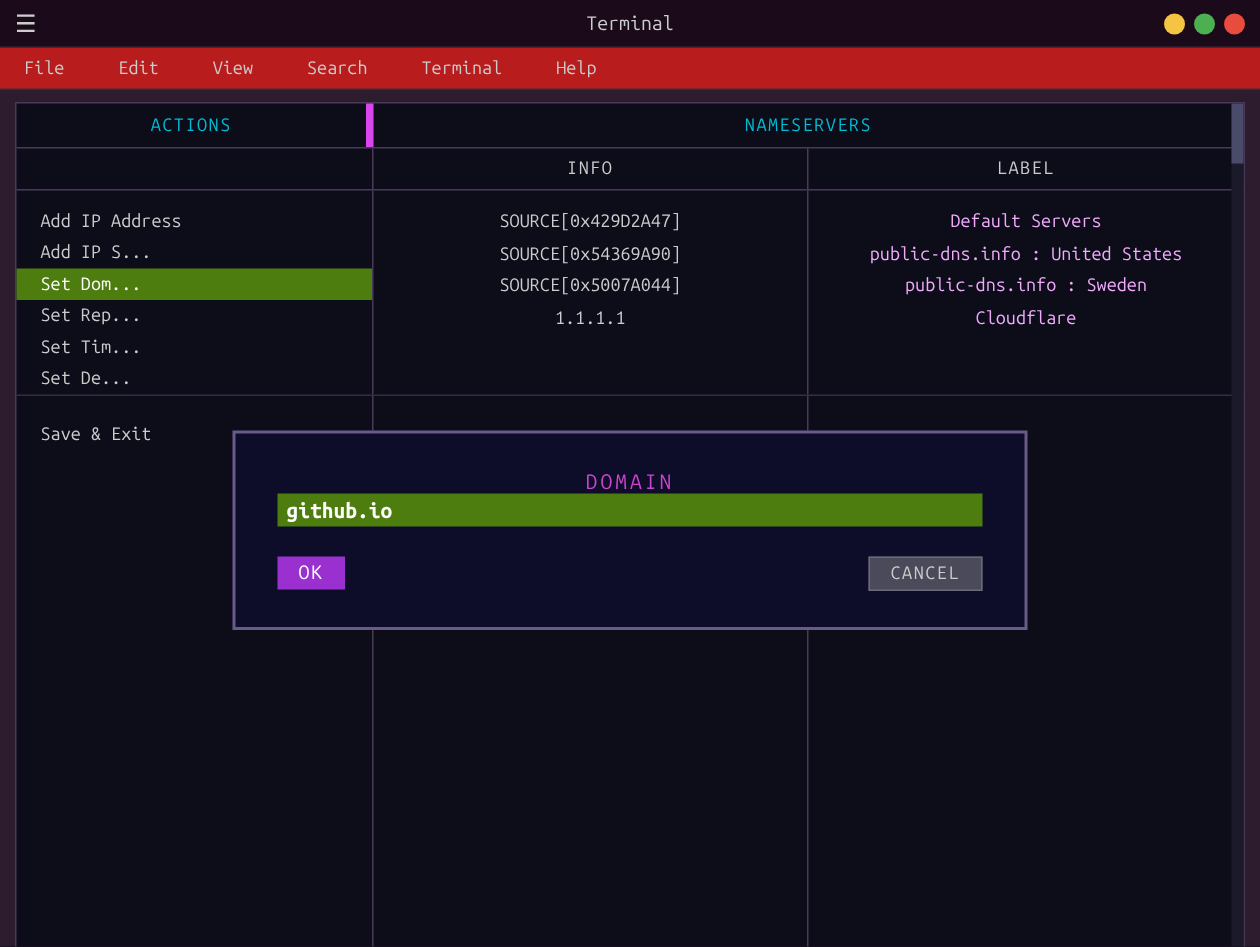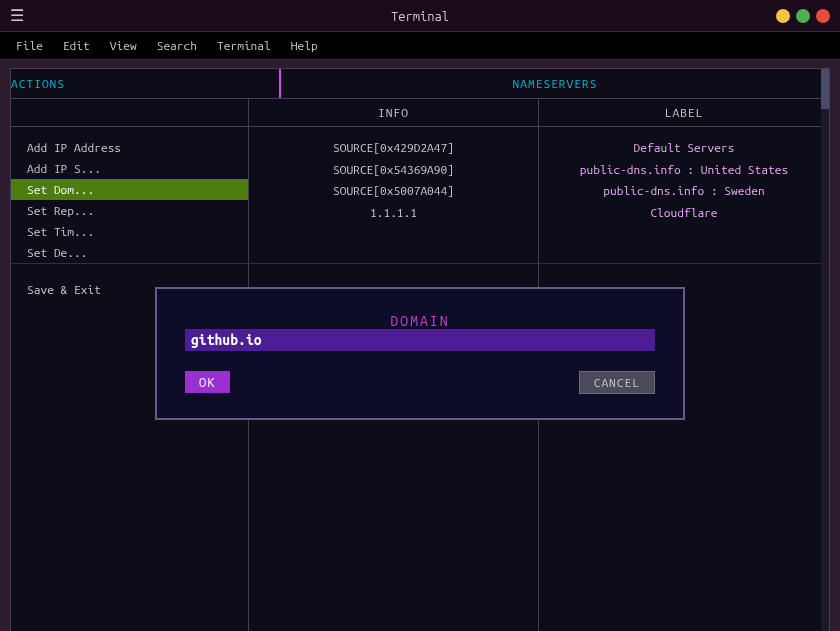--- a/index.html
+++ b/index.html
@@ -45,26 +45,26 @@
       height: 14px;
       border-radius: 50%;
       display: inline-block;
     }
     .tb-minimize { background: #f5c542; }
     .tb-maximize { background: #4caf50; }
     .tb-close { background: #e74c3c; }
 
     
     .menu-bar {
-      background: #000000;
+      background: #b91c1c;
       height: 28px;
       display: flex;
       align-items: center;
       padding: 0 8px;
-      gap: 4px;
+      gap: 20px;
       border-bottom: 1px solid #3a2a3a;
     }
     .menu-item {
       color: #ccc;
       font-size: 12px;
       padding: 2px 8px;
       cursor: pointer;
     }
 
     
@@ -80,25 +80,25 @@
     }
 
     
     .table-header {
       display: flex;
       border-bottom: 1px solid #4a3a5a;
       height: 30px;
       flex-shrink: 0;
     }
     .col-actions {
-      width: 270px;
-      border-right: 2px solid #d946ef;
-      display: flex;
-      align-items: center;
-      justify-content: flex-start;
+      width: 238px;
+      border-right: 5px solid #d946ef;
+      display: flex;
+      align-items: center;
+      justify-content: center;
     }
     .col-nameservers {
       flex: 1;
       display: flex;
       align-items: center;
       justify-content: center;
     }
     .col-header-label {
       color: #00bcd4;
       font-size: 12px;
@@ -216,21 +216,21 @@
       padding: 24px 28px;
       position: relative;
     }
     .dialog-title {
       color: #cc44cc;
       font-size: 14px;
       letter-spacing: 2px;
       text-align: center;
     }
     .dialog-input-wrapper {
-      background: #4c1d95;
+      background: #4d7c0f;
       padding: 3px 6px;
       margin-bottom: 20px;
       display: flex;
       align-items: center;
     }
     .dialog-input {
       background: transparent;
       border: none;
       outline: none;
       color: #fff;

